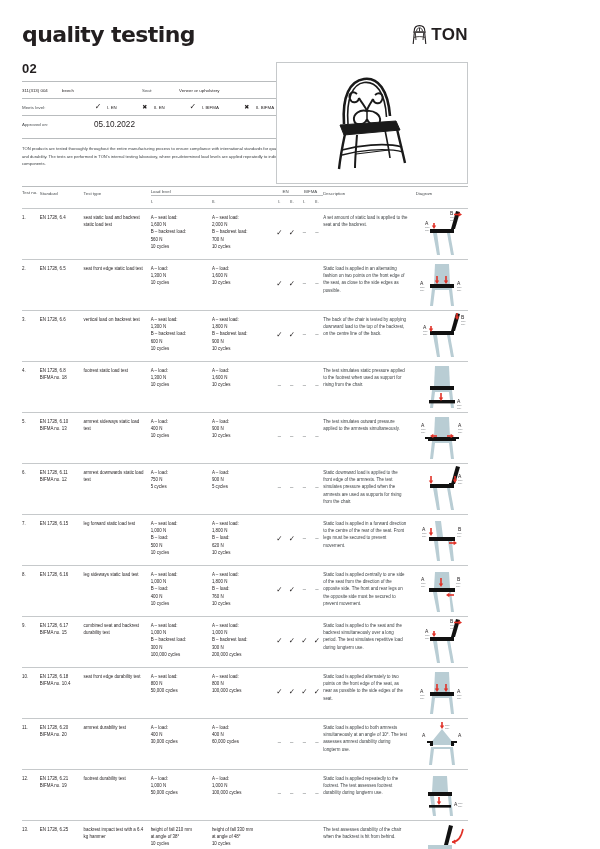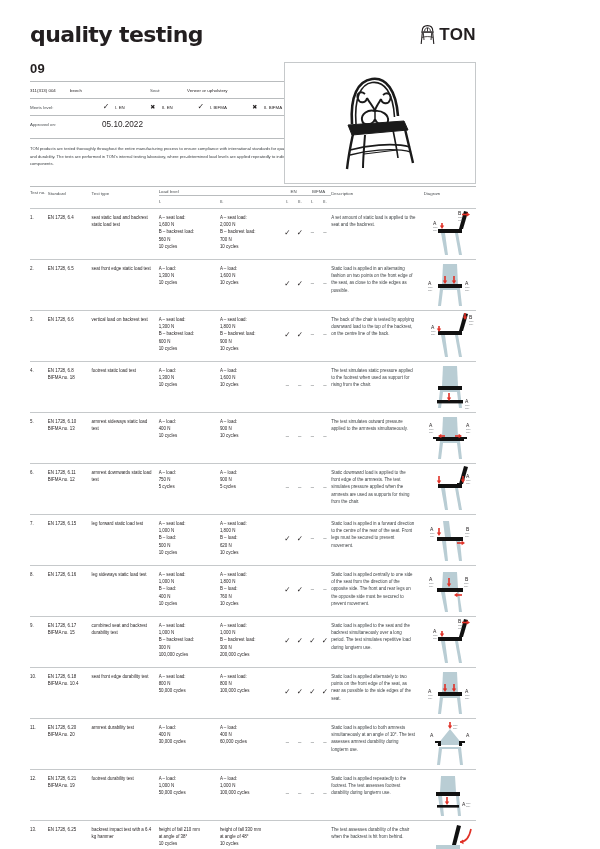--- a/index.html
+++ b/index.html
@@ -5,21 +5,21 @@
   * { box-sizing: border-box; }
   html, body { margin:0; padding:0; }
   body {
     width:600px; height:849px;
     background:#ffffff;
     font-family:"Liberation Sans", sans-serif;
     color:#231f20;
     position:relative;
     overflow:hidden;
   }
-  .page { position:absolute; left:8px; top:0; width:486px; height:849px; padding:22px 18px 10px 22px; }
+  .page { position:absolute; left:0; top:0; width:486px; height:849px; padding:22px 18px 10px 22px; }
 
   
   .head-wrap { position:relative; height:30px; }
   .title {
     font-size:22px; font-weight:700; letter-spacing:-0.6px;
     font-family:"DejaVu Sans", sans-serif;
     color:#231f20;
   }
   .brand { position:absolute; right:0; top:2px; display:flex; align-items:center; gap:3px; }
   .brand-word { font-size:17px; font-weight:700; letter-spacing:0.4px; font-family:"Liberation Sans", sans-serif; }
@@ -125,21 +125,21 @@
           <line x1="13.7" y1="8.8" x2="14.8" y2="20" stroke="#231f20" stroke-width="1.1"></line>
           <line x1="4.3" y1="8.8" x2="5.0" y2="16" stroke="#231f20" stroke-width="0.9"></line>
           <line x1="12.7" y1="8.8" x2="12.0" y2="16" stroke="#231f20" stroke-width="0.9"></line>
           <path d="M3.0 13.4 C6 12.3 11 12.3 14.0 13.4" fill="none" stroke="#231f20" stroke-width="0.8"></path>
         </svg>
       </span>
       <span class="brand-word">TON</span>
     </div>
   </div>
 
-  <div class="docnum">09</div>
+  <div class="docnum">02</div>
 
   <div class="info">
 
     <div class="info-row first">
       <span class="c-code val">311(313) 004</span>
       <span class="c-mat val">beech</span>
       <span class="c-seatlbl lbl">Seat:</span>
       <span class="c-seatval val">Veneer or upholstery</span>
       <span class="c-leglbl lbl">Leg connections:</span>
       <span class="c-legval val">02, 27, 28</span>

